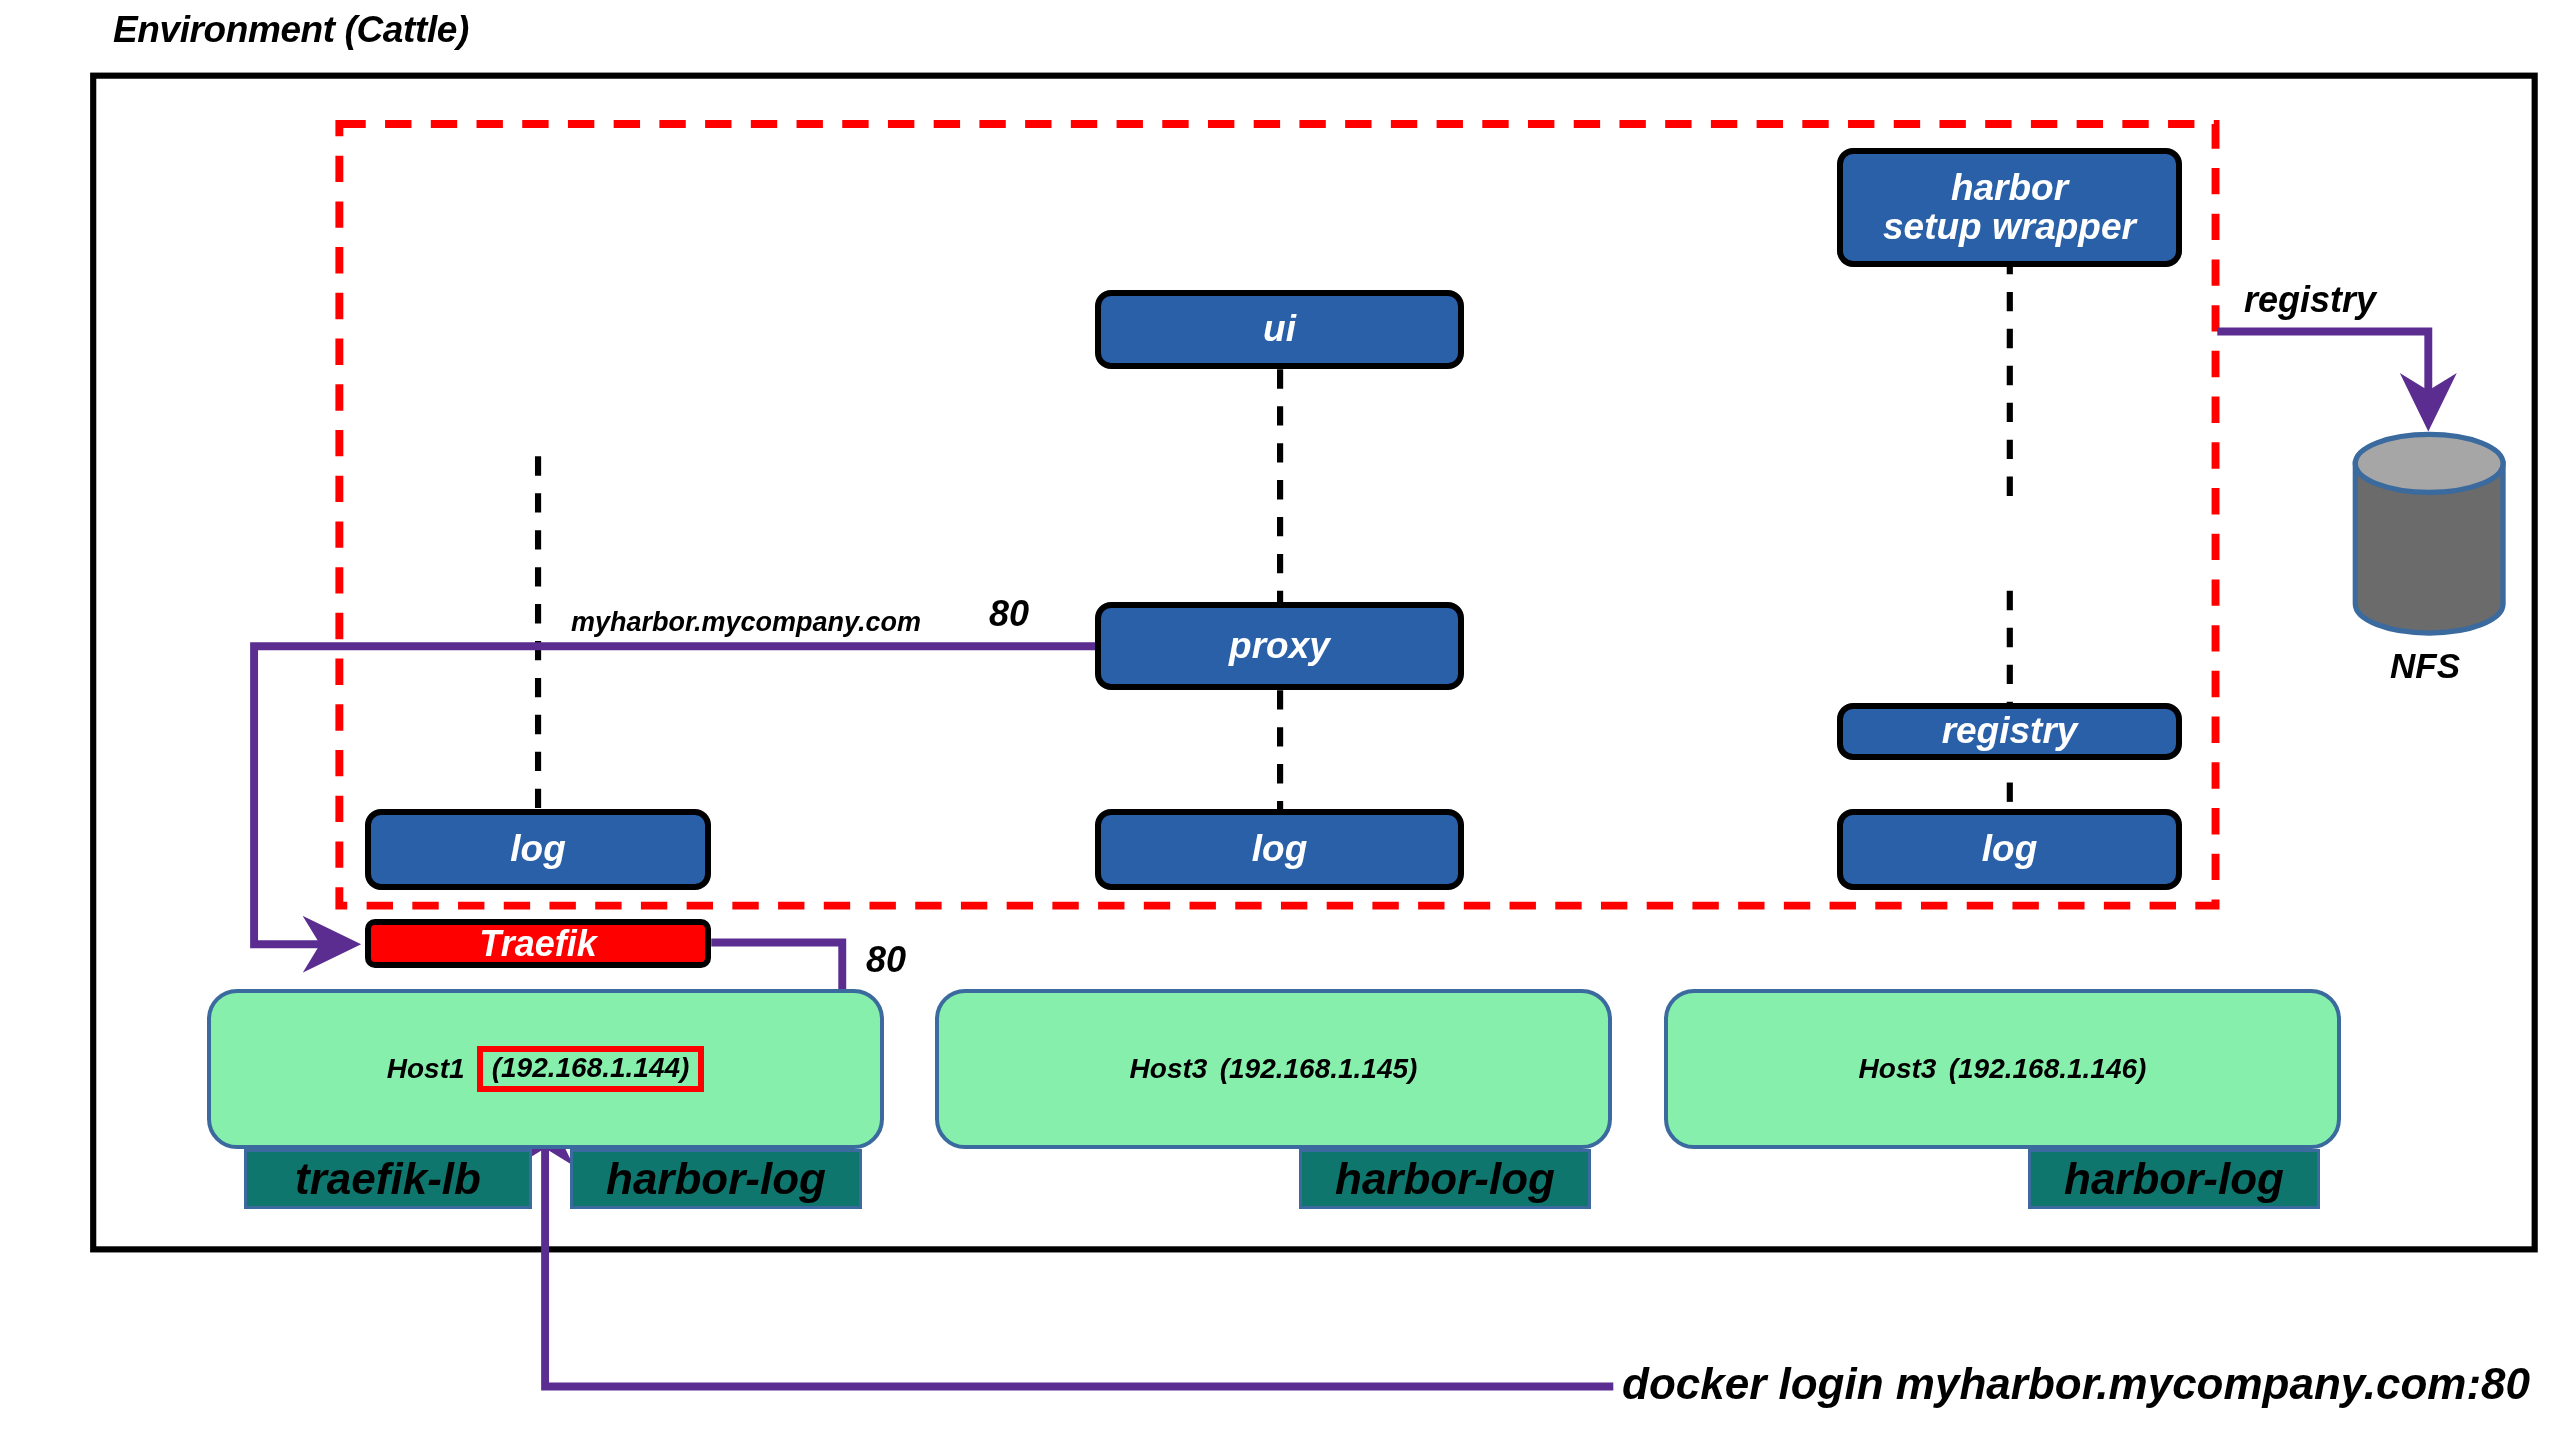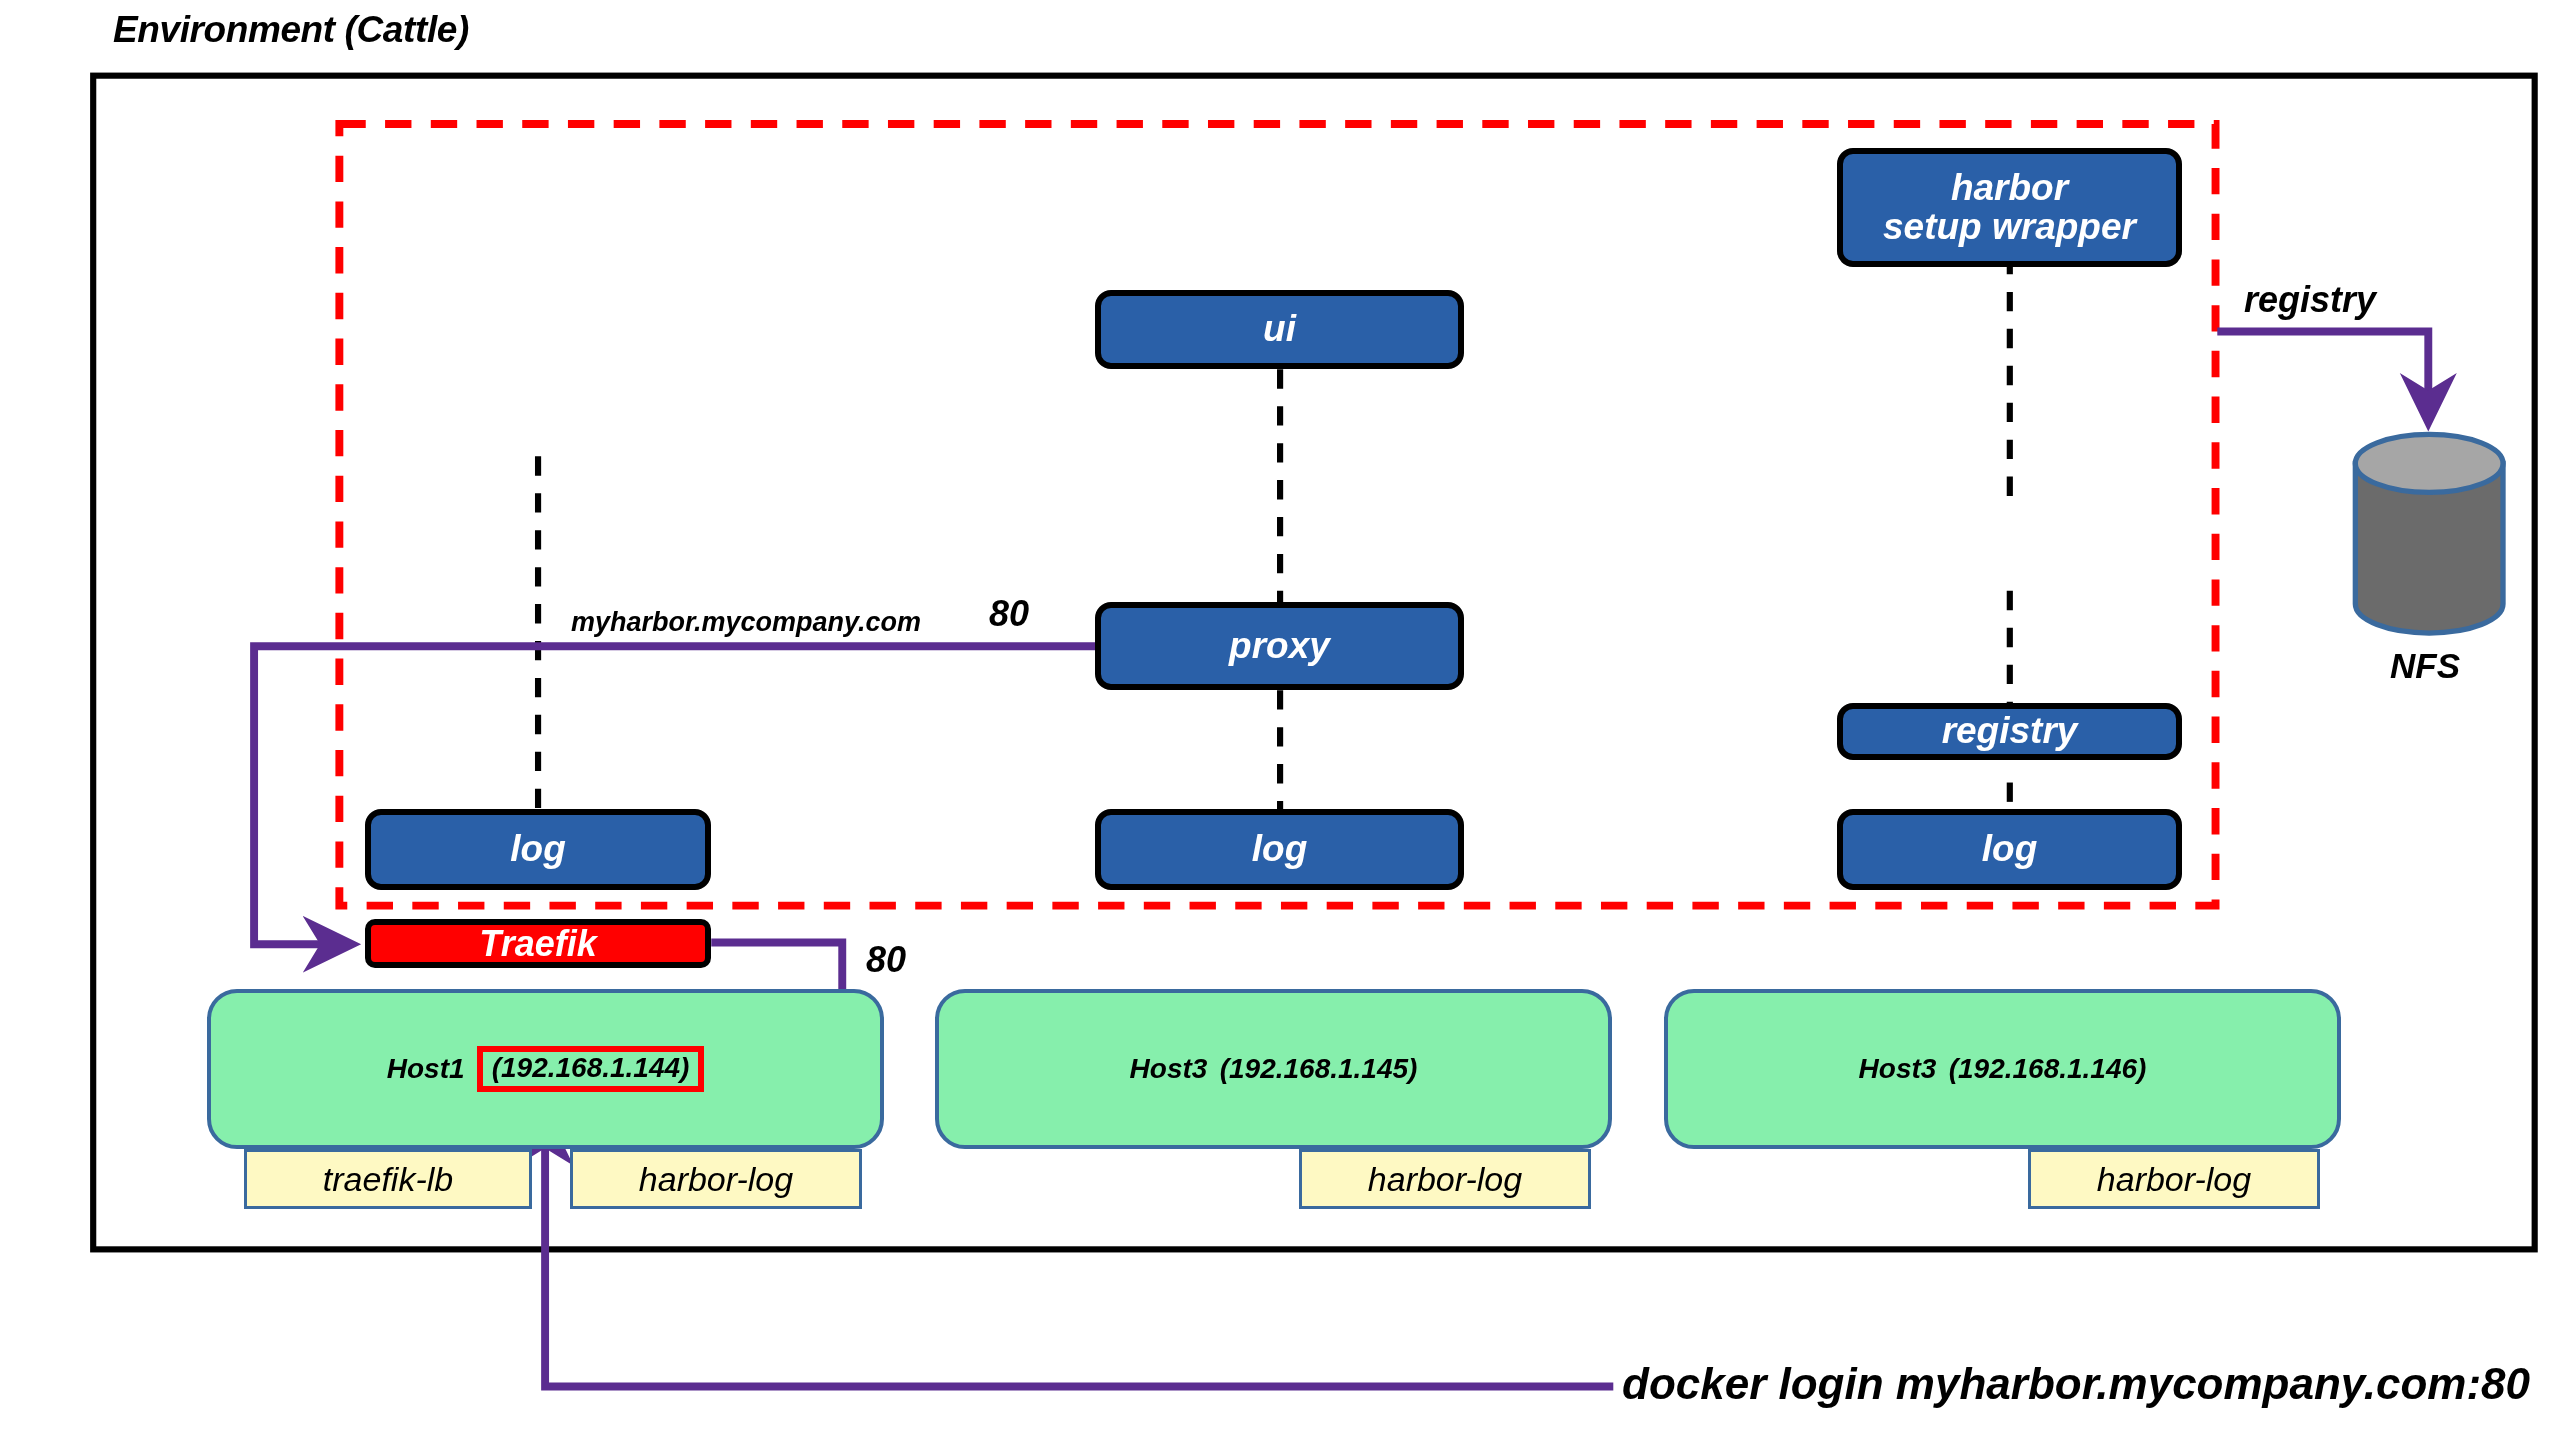--- a/index.html
+++ b/index.html
@@ -105,30 +105,30 @@
   .host-ip {
     border: 6.2px solid #FF0000;
     padding: 2.6px 8.8px 4.4px 8.8px;
     box-sizing: border-box;
     line-height: 1.0;
   }
 
   
   .stack {
     position: absolute;
-    background: #fef9c3;
+    background: #0f766e;
     border: 3.5px solid #3A6A9E;
     box-sizing: border-box;
     display: flex;
     align-items: center;
     justify-content: center;
     color: #000000;
-    font-weight: normal;
-    font-style: italic;
-    font-size: 34px;
+    font-weight: bold;
+    font-style: italic;
+    font-size: 44px;
     white-space: nowrap;
   }
 </style>
 </head>
 <body>
 
 <div id="stage">
 
   <svg id="svg-layer" width="2576" height="1449" viewBox="0 0 2930 1648">
     <defs>

